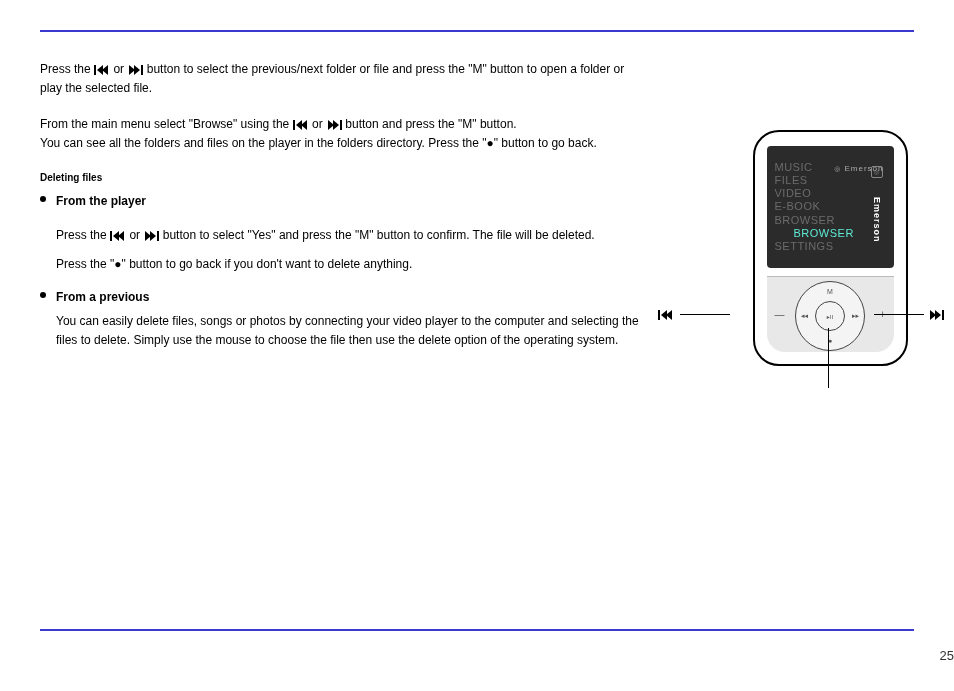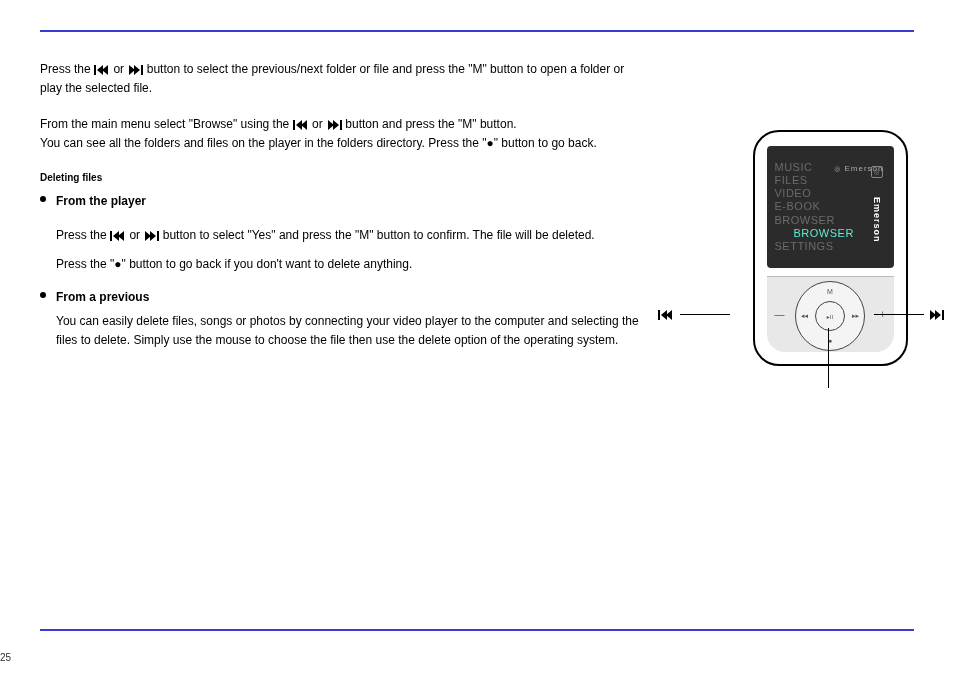--- a/index.html
+++ b/index.html
@@ -25,22 +25,22 @@
     position: absolute;
     left: 40px; right: 40px;
     bottom: 60px;
     height: 2px;
     background: #3a3ad1;
   }
   .page-number {
     position: absolute;
     left: 0; right: 0;
     bottom: 28px;
-    text-align: left;
-    font-size: 10px;
+    text-align: right;
+    font-size: 13px;
     color: #333;
   }
   .content {
     display: flex;
     position: relative;
   }
   .left {
     width: 600px;
     font-size: 12px;
     line-height: 1.55;

